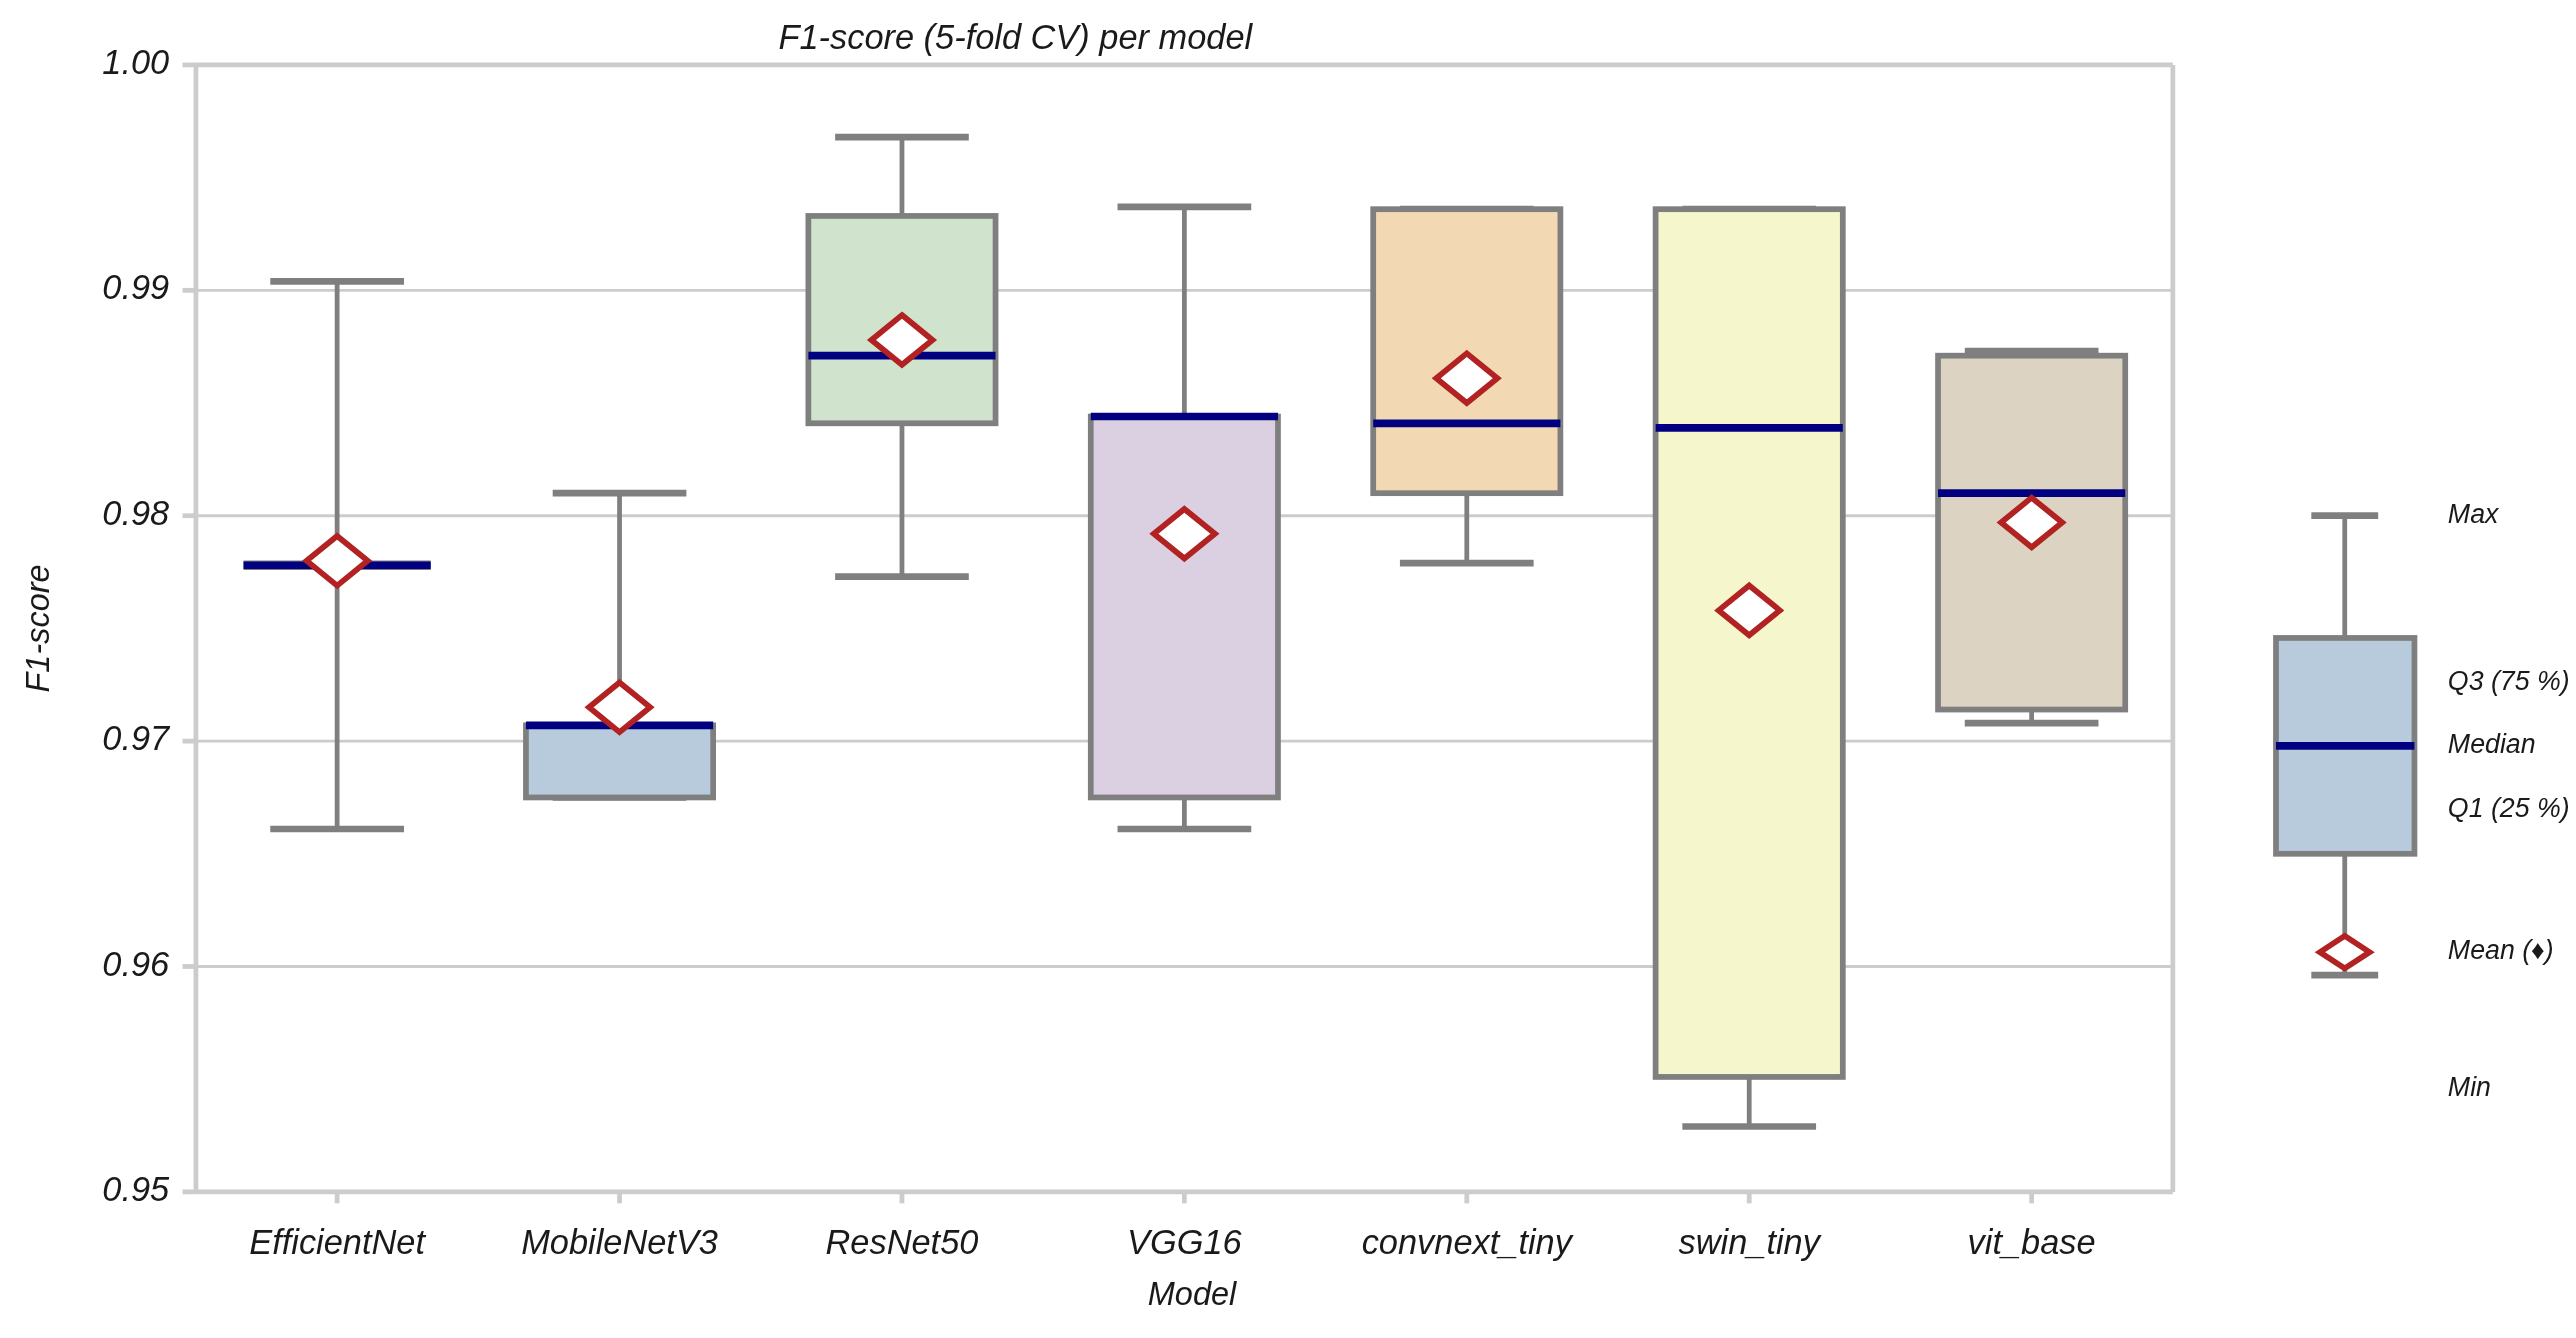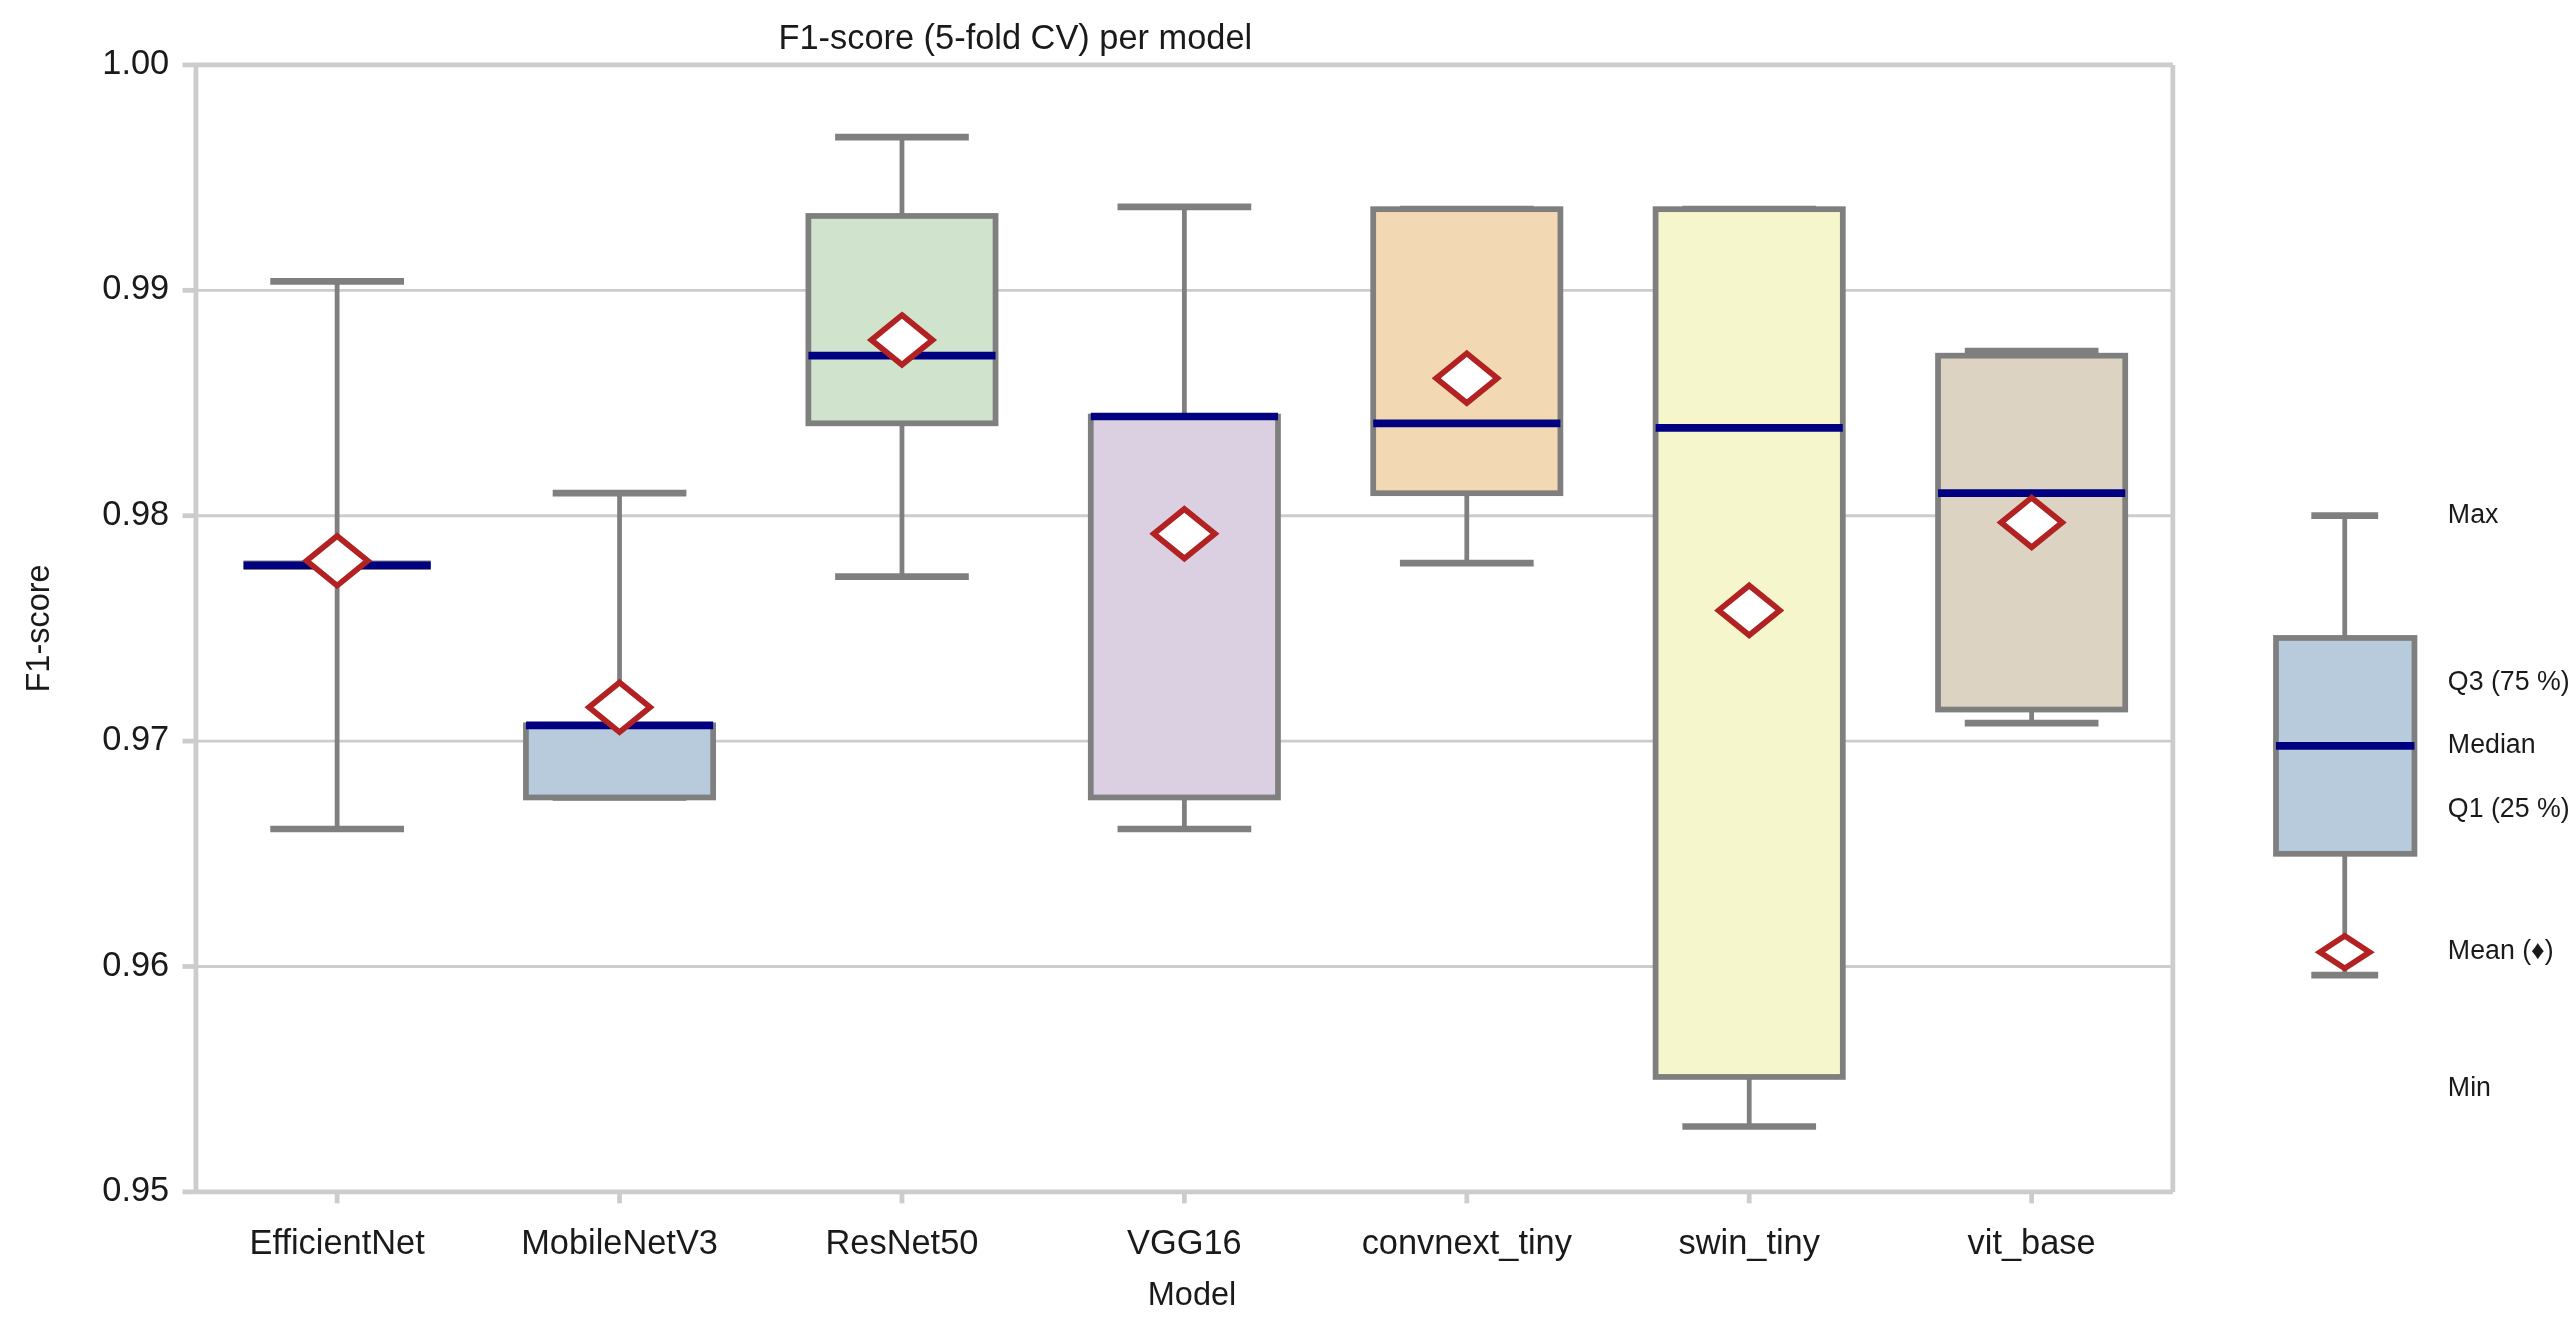--- a/index.html
+++ b/index.html
@@ -5,21 +5,21 @@
   html, body {
     margin: 0; padding: 0;
     background: #ffffff;
   }
   body {
     width: 2576px; height: 1338px;
     font-family: "Liberation Sans", sans-serif;
     overflow: hidden;
     position: relative;
   }
-  #figure { position: absolute; inset: 0; }
+  #figure { position: absolute; inset: 0; font-style: italic; }
   svg.chart-svg { display: block; }
 
   .axis-title { font-size: 34px; fill: #1a1a1a; }
   .tick-label { font-size: 36px; fill: #1a1a1a; }
   .cat-label  { font-size: 36px; fill: #1a1a1a; }
   .chart-title { font-size: 36px; fill: #1a1a1a; }
   .legend-label { font-size: 28px; fill: #1a1a1a; }
   .gridline { stroke: #cccccc; stroke-width: 3; }
   .spine { stroke: #cccccc; stroke-width: 5; fill: none; }
   .whisker { stroke: #7f7f7f; stroke-width: 5; }

